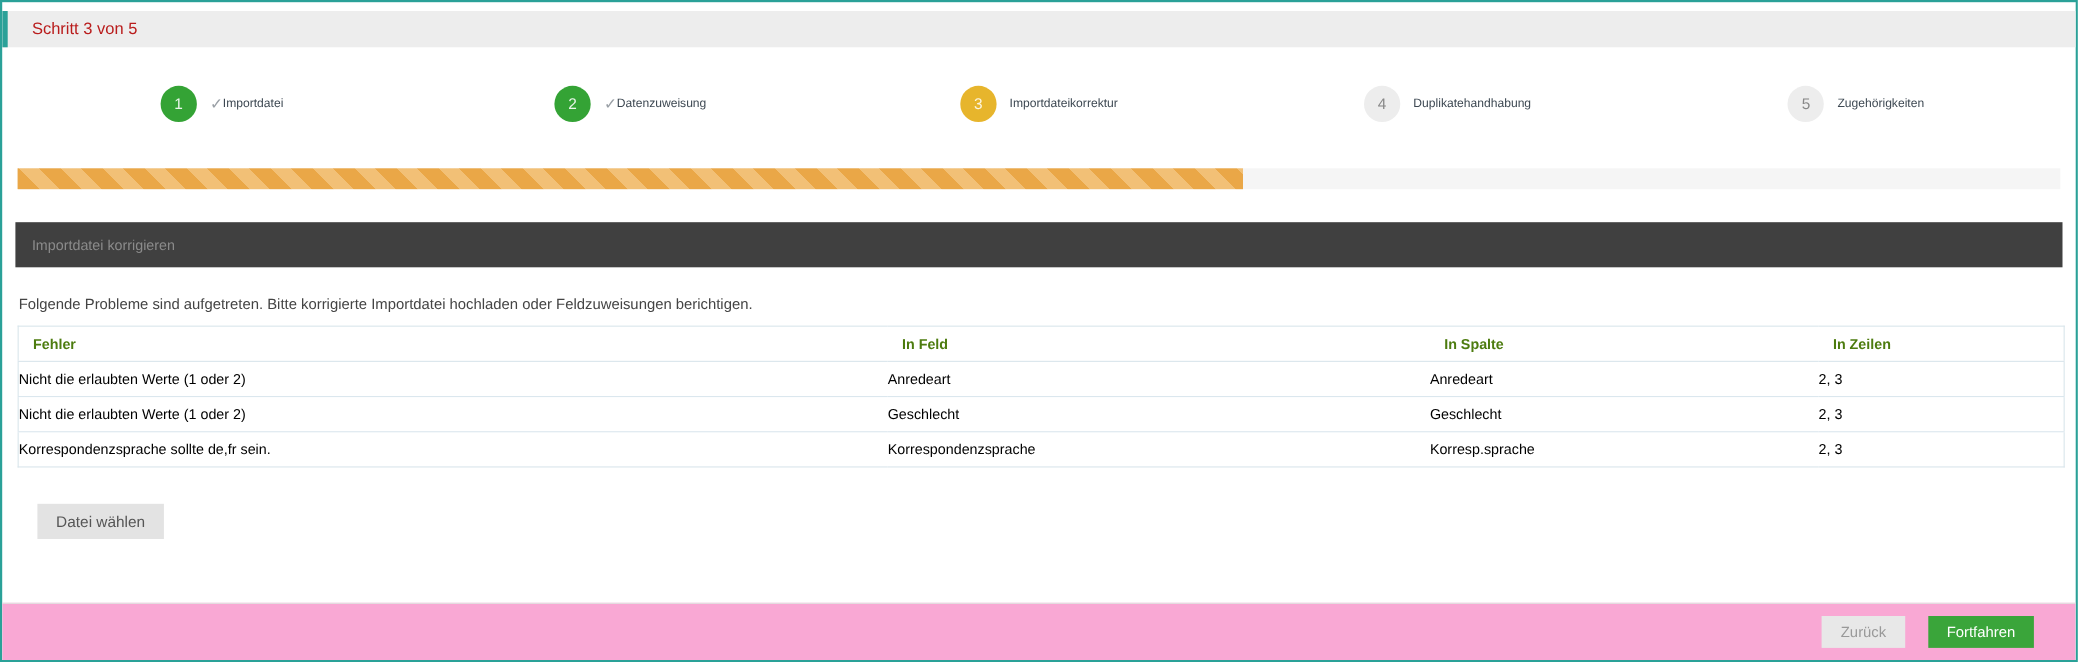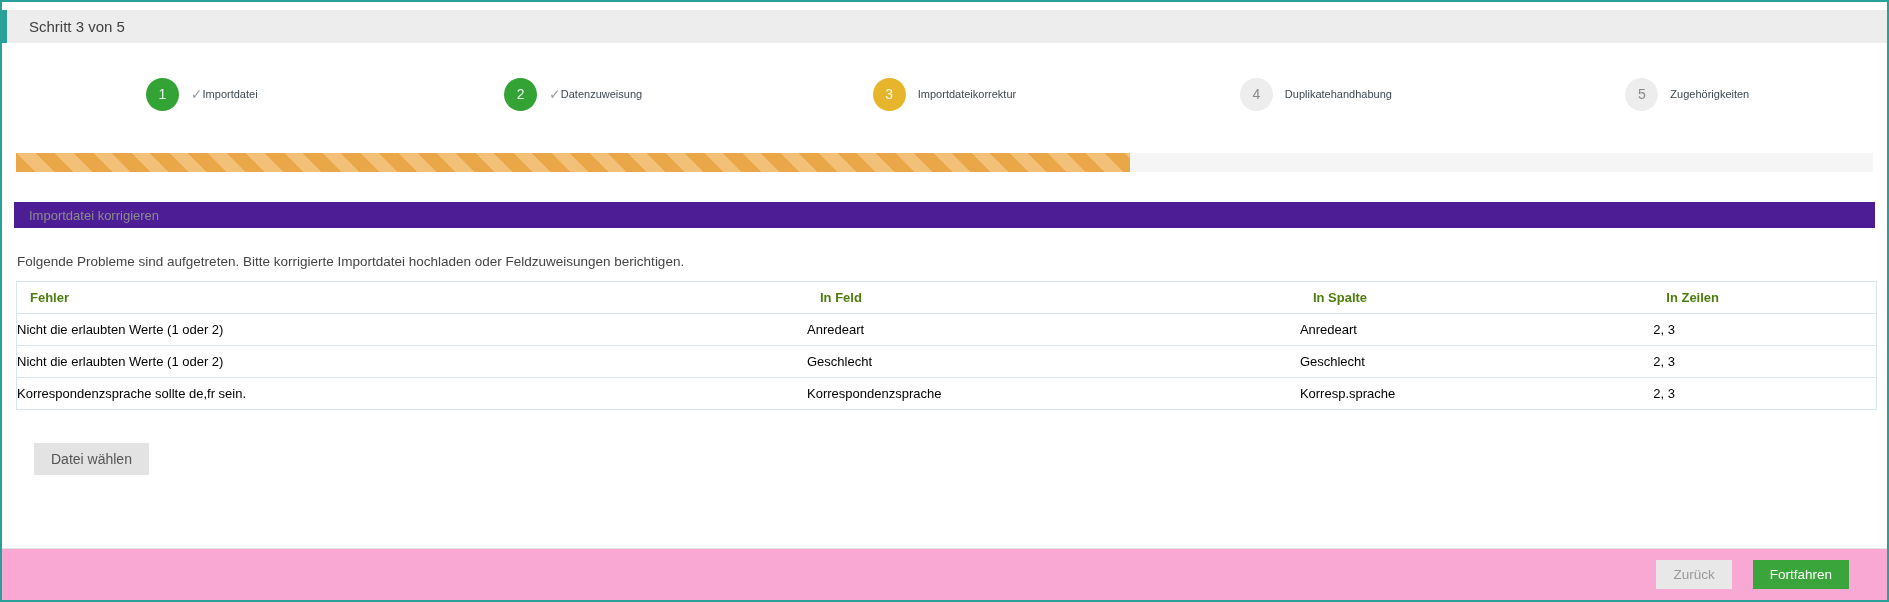--- a/index.html
+++ b/index.html
@@ -17,21 +17,21 @@
     overflow: hidden;
   }
   
   .step-header {
     margin-top: 8px;
     height: 33px;
     background: #ededed;
     border-left: 5px solid #2aa198;
     display: flex; align-items: center;
     padding-left: 22px;
-    font-size: 15px; color: #404040;
+    font-size: 15px; color: #b91c1c;
   }
   
   .stepper {
     margin-top: 34px;
     padding: 0 14px;
     display: grid;
     grid-template-columns: repeat(5, 1fr);
   }
   .step {
     display: flex; align-items: center; justify-content: center;
@@ -57,22 +57,22 @@
   }
   .progress-fill {
     height: 100%;
     background: repeating-linear-gradient(45deg,
       #eaa747 0px, #eaa747 14px,
       #f2c076 14px, #f2c076 27px);
   }
   
   .section-bar {
     margin: 30px 12px 0 12px;
-    height: 26px;
-    background: #4c1d95;
+    height: 41px;
+    background: #404040;
     display: flex; align-items: center;
     padding-left: 15px;
     font-size: 13px; color: #8b8b8b;
   }
   
   .content { padding: 0; }
   .intro {
     margin: 26px 14px 0 15px;
     font-size: 13.5px; color: #444;
   }

